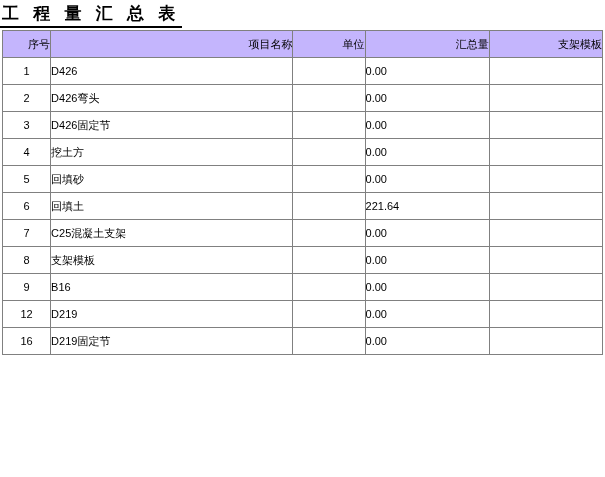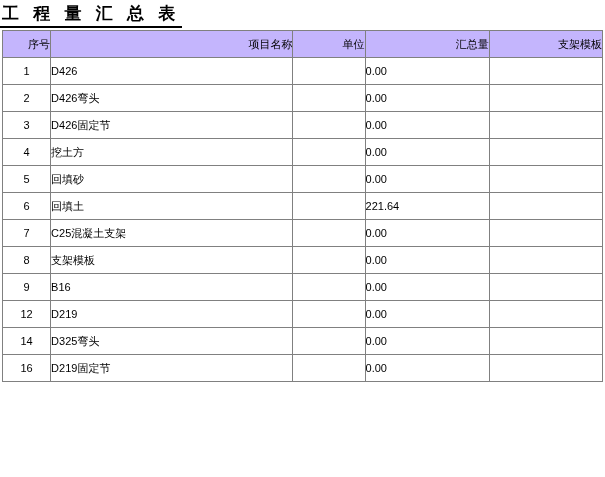--- a/index.html
+++ b/index.html
@@ -179,27 +179,20 @@
           <td class="c-note zh"></td>
         </tr>
         <tr>
           <td class="c-seq zh">12</td>
           <td class="c-name zh">D219</td>
           <td class="c-unit zh"></td>
           <td class="c-qty zh">0.00</td>
           <td class="c-note zh"></td>
         </tr>
         <tr>
-          <td class="c-seq zh">14</td>
-          <td class="c-name zh">D325弯头</td>
-          <td class="c-unit zh"></td>
-          <td class="c-qty zh">0.00</td>
-          <td class="c-note zh"></td>
-        </tr>
-        <tr>
           <td class="c-seq zh">16</td>
           <td class="c-name zh">D219固定节</td>
           <td class="c-unit zh"></td>
           <td class="c-qty zh">0.00</td>
           <td class="c-note zh"></td>
         </tr>
       </tbody>
   </table>
 
 </div>

